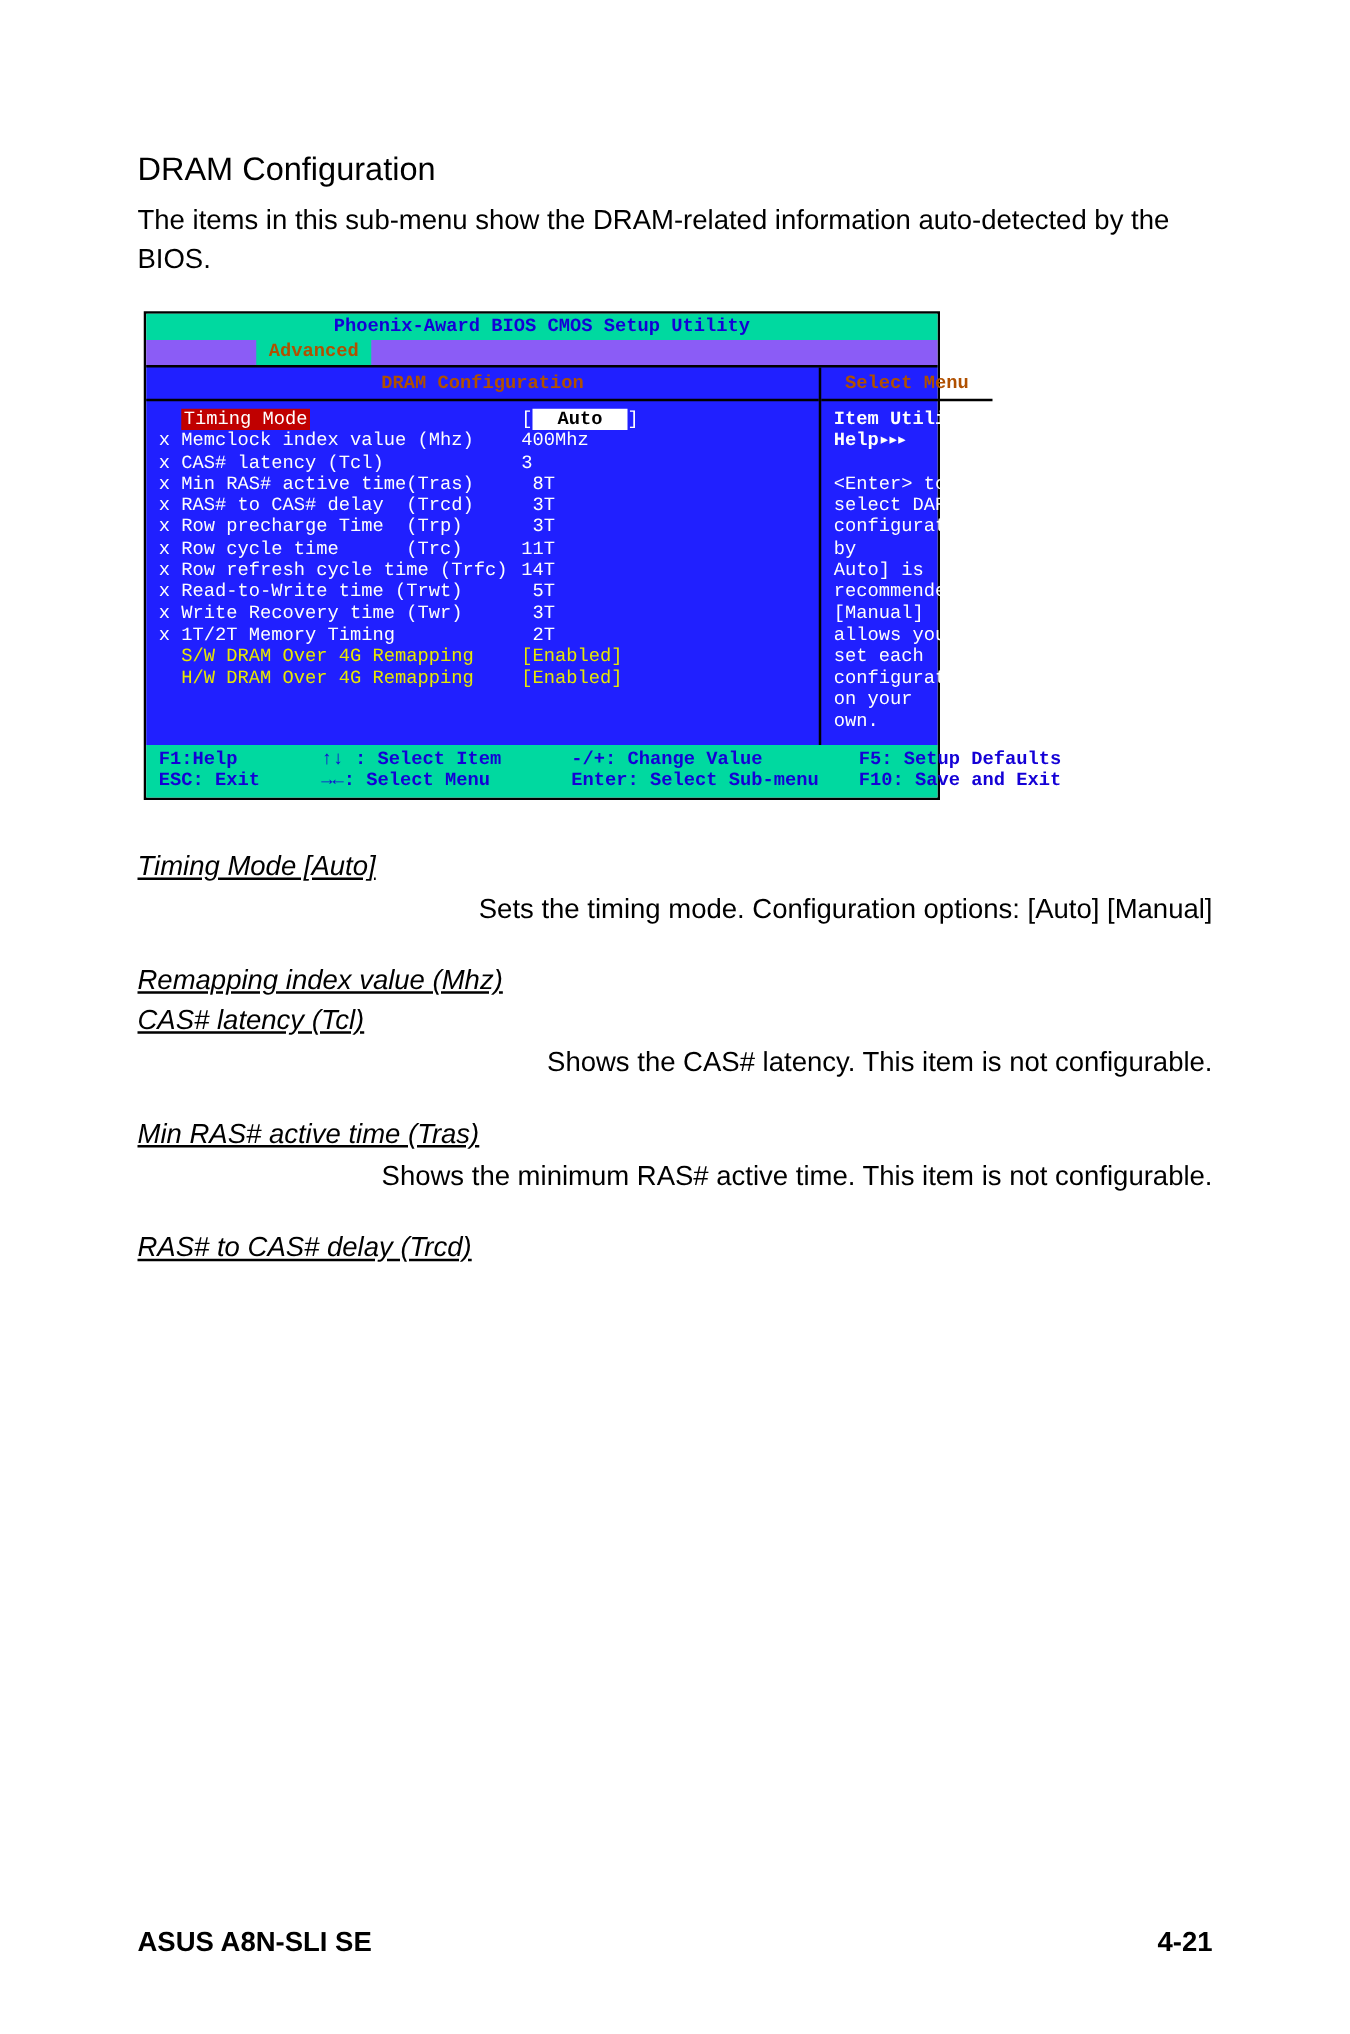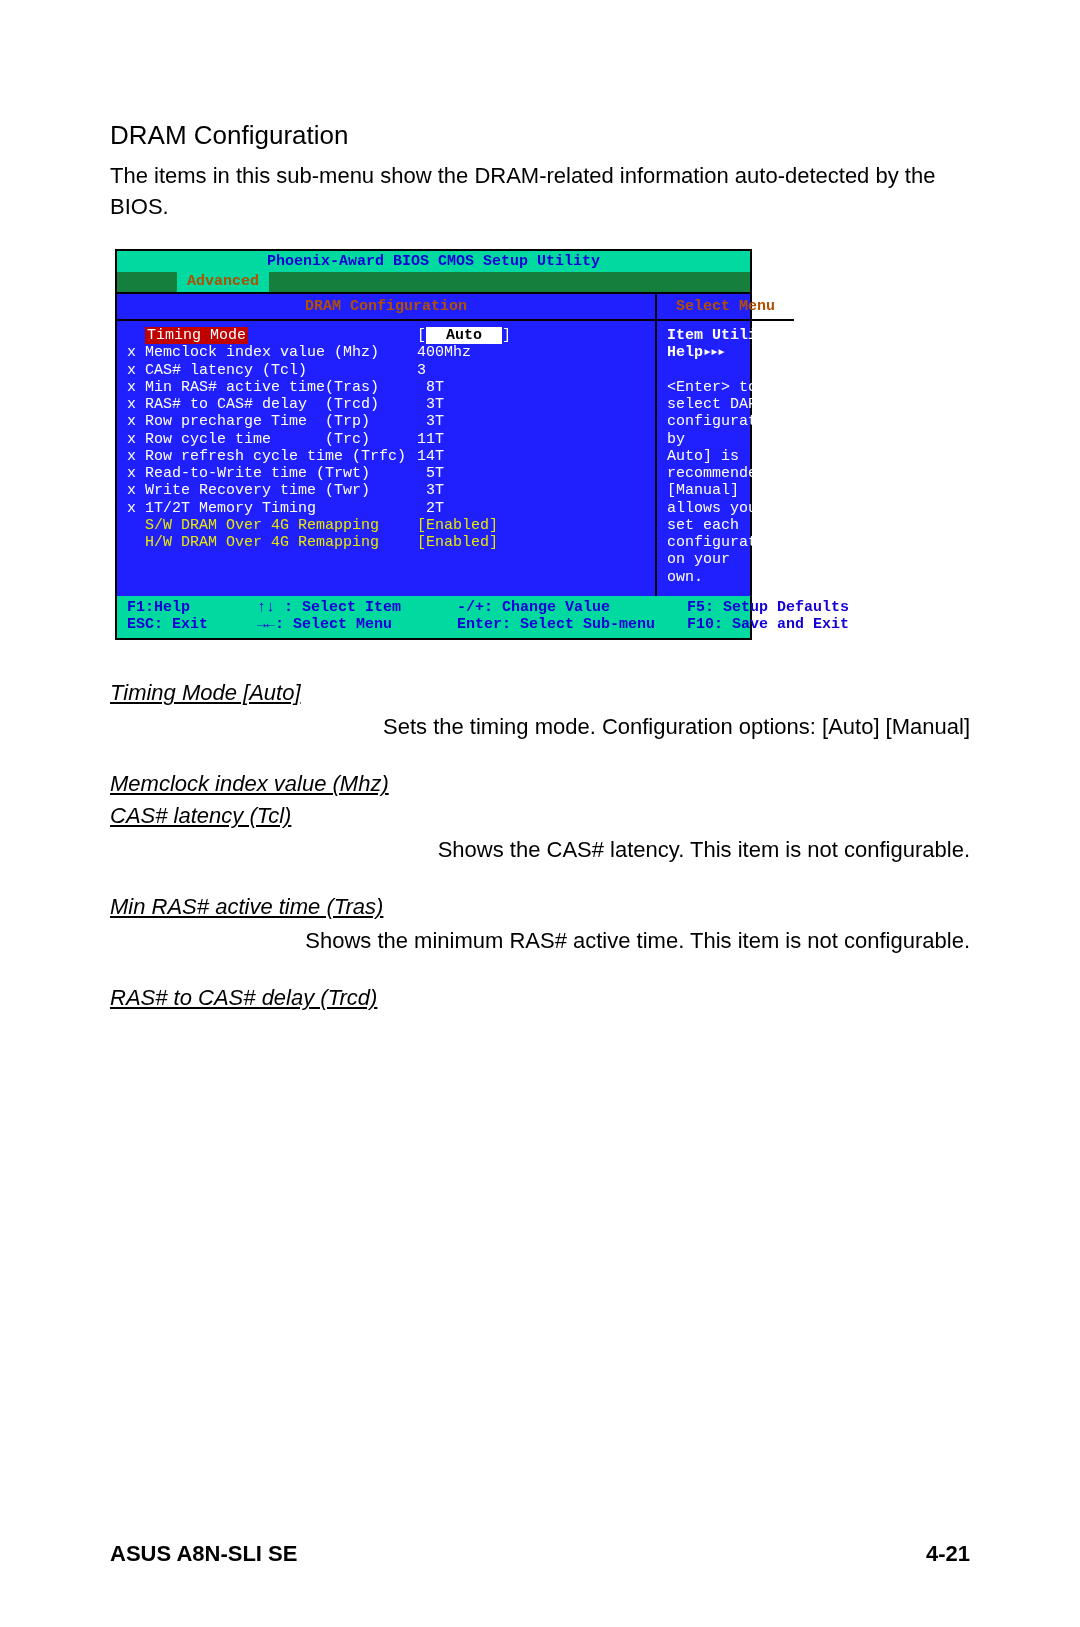--- a/index.html
+++ b/index.html
@@ -31,23 +31,24 @@
     line-height: 1.15;
   }
   .bios-title {
     background: #00d9a0;
     color: #1400d6;
     font-weight: bold;
     text-align: center;
     padding: 2px 0;
   }
   .bios-menu {
-    background: #15803d;
+    background: #8b5cf6;
     color: #fff;
     height: 20px;
+    padding-left: 28px;
   }
   .bios-menu-tab {
     display: inline-block;
     background: #00d9a0;
     color: #b05000;
     font-weight: bold;
     padding: 1px 10px 2px 10px;
     margin-left: 60px;
   }
   .bios-panels {
@@ -231,21 +232,21 @@
     <span>ESC: Exit</span>
     <span>→←: Select Menu</span>
     <span>Enter: Select Sub-menu</span>
     <span>F10: Save and Exit</span>
   </div>
 </div>
 
 <div class="defs" id="defs">
     <div class="def-title">Timing Mode [Auto]</div>
     <div class="def-body">Sets the timing mode. Configuration options: [Auto] [Manual]</div>
-    <div class="def-title">Memclock index value (Mhz)</div>
+    <div class="def-title">Remapping index value (Mhz)</div>
     <div class="def-title">CAS# latency (Tcl)</div>
     <div class="def-body">Shows the CAS# latency. This item is not configurable.</div>
     <div class="def-title">Min RAS# active time (Tras)</div>
     <div class="def-body">Shows the minimum RAS# active time. This item is not configurable.</div>
     <div class="def-title">RAS# to CAS# delay (Trcd)</div>
   </div>
 
 <div class="page-footer">
   <span>ASUS A8N-SLI SE</span>
   <span>4-21</span>

